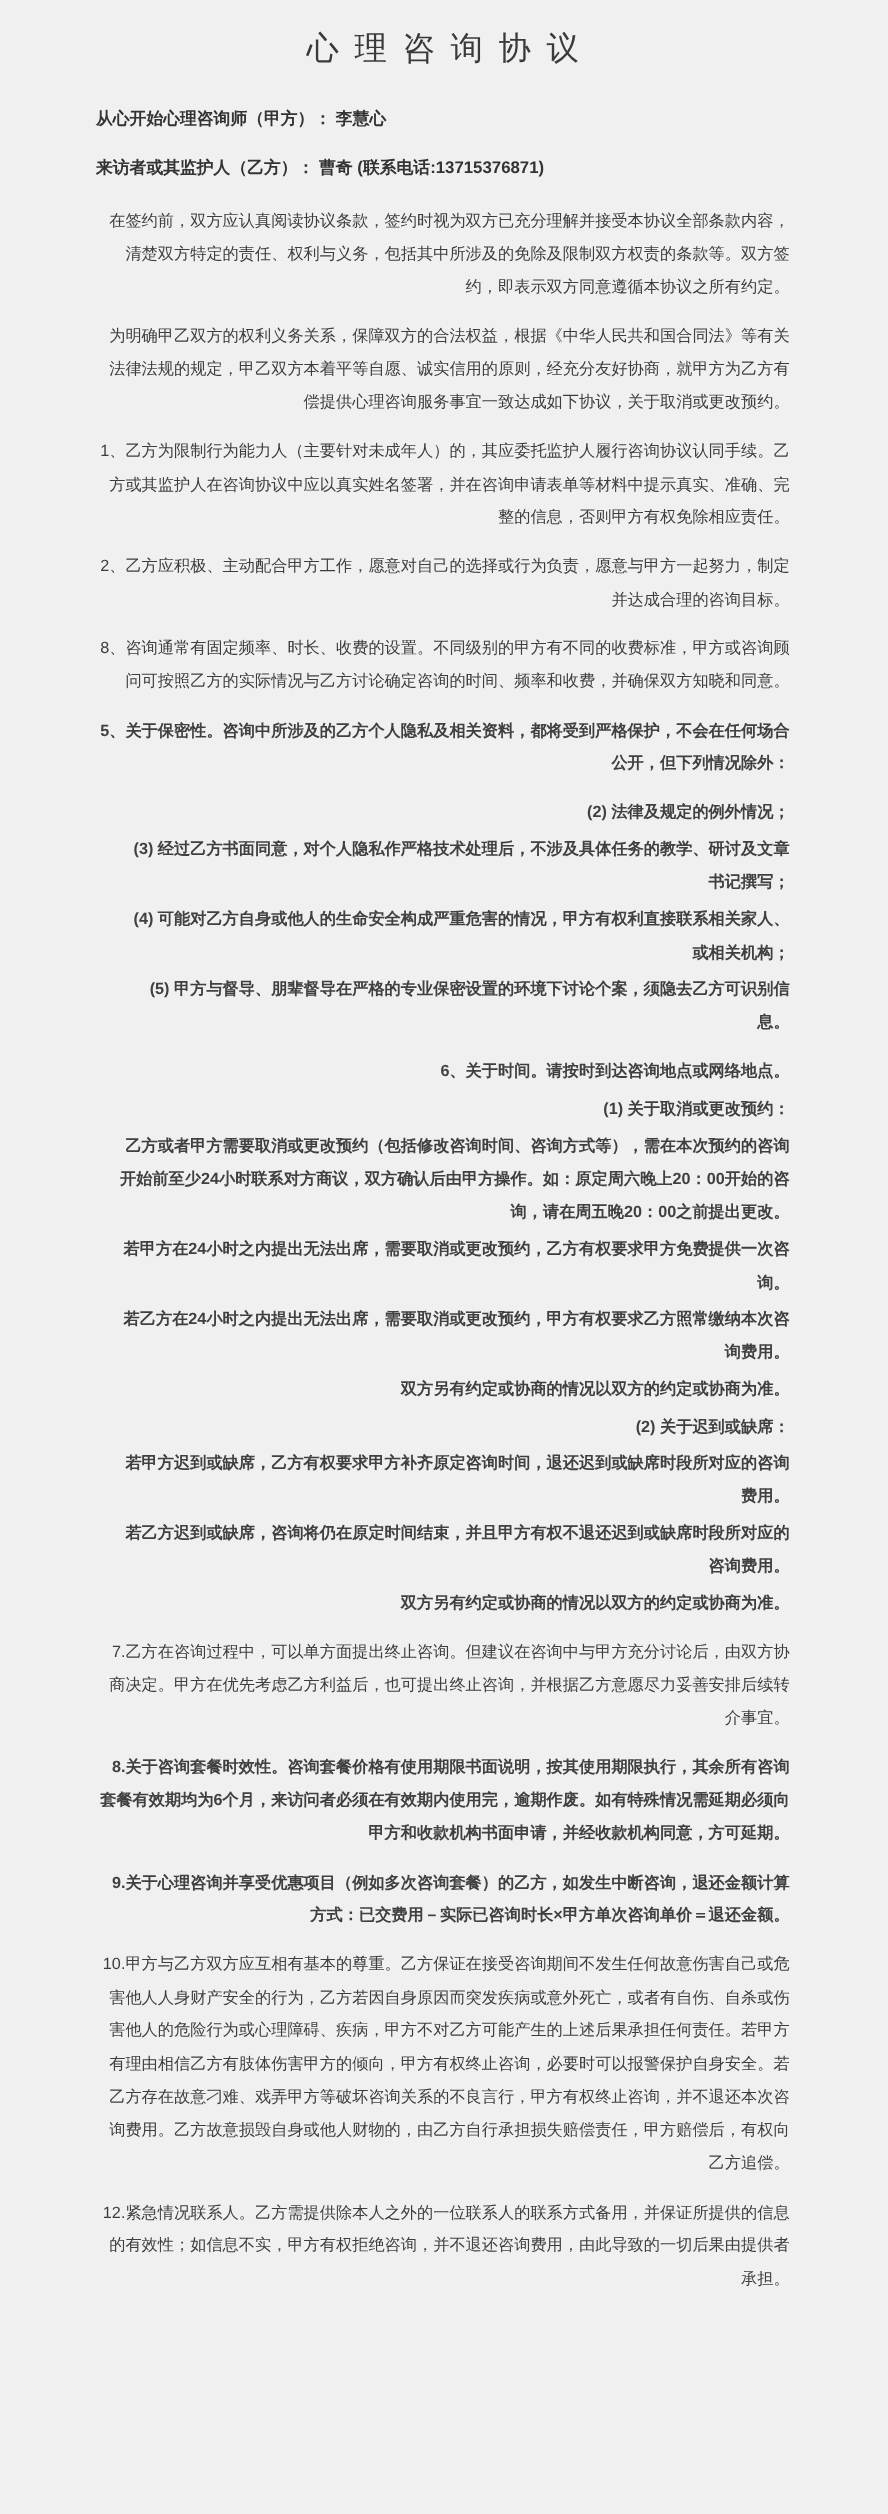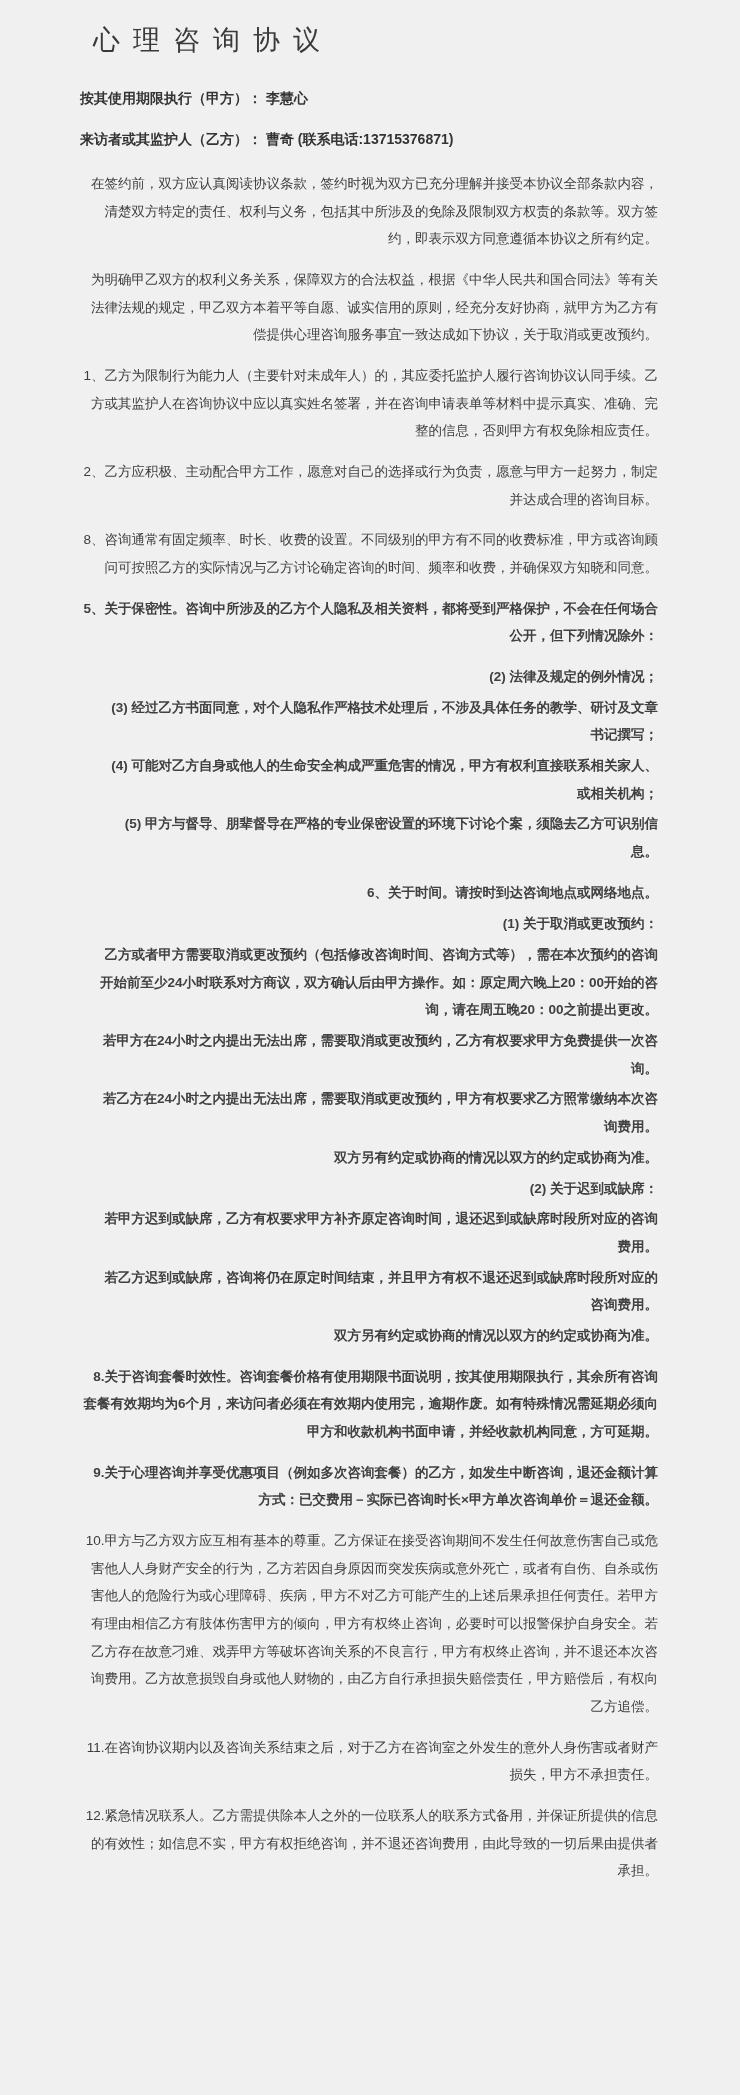--- a/index.html
+++ b/index.html
@@ -11,21 +11,21 @@
   .page {
     width: 740px;
     min-height: 2095px;
     margin: 0 auto;
     box-sizing: border-box;
     padding: 12px 82px 30px 80px;
     background: #f0f0f0;
     color: #3d3d3d;
   }
   .doc-title {
-    text-align: left;
+    text-align: center;
     font-size: 27px;
     font-weight: 500;
     color: #3a3a3a;
     letter-spacing: 13px;
     padding-left: 13px; 
     margin: 10px 0 30px 0;
   }
   .party-line {
     font-size: 14px;
     font-weight: 700;
@@ -51,21 +51,21 @@
     margin: 3px 0;
   }
 </style>
 </head>
 <body>
 
 <div class="page">
 
   <h1 class="doc-title">心理咨询协议</h1>
 
-  <div class="party-line">按其使用期限执行（甲方）： 李慧心</div>
+  <div class="party-line">从心开始心理咨询师（甲方）： 李慧心</div>
   <div class="party-line">来访者或其监护人（乙方）： 曹奇 (联系电话:13715376871)</div>
 
   <p class="para">在签约前，双方应认真阅读协议条款，签约时视为双方已充分理解并接受本协议全部条款内容，清楚双方特定的责任、权利与义务，包括其中所涉及的免除及限制双方权责的条款等。双方签约，即表示双方同意遵循本协议之所有约定。</p>
   <p class="para">为明确甲乙双方的权利义务关系，保障双方的合法权益，根据《中华人民共和国合同法》等有关法律法规的规定，甲乙双方本着平等自愿、诚实信用的原则，经充分友好协商，就甲方为乙方有偿提供心理咨询服务事宜一致达成如下协议，关于取消或更改预约。</p>
 
   <p class="para">1、乙方为限制行为能力人（主要针对未成年人）的，其应委托监护人履行咨询协议认同手续。乙方或其监护人在咨询协议中应以真实姓名签署，并在咨询申请表单等材料中提示真实、准确、完整的信息，否则甲方有权免除相应责任。</p>
   <p class="para">2、乙方应积极、主动配合甲方工作，愿意对自己的选择或行为负责，愿意与甲方一起努力，制定并达成合理的咨询目标。</p>
   <p class="para">8、咨询通常有固定频率、时长、收费的设置。不同级别的甲方有不同的收费标准，甲方或咨询顾问可按照乙方的实际情况与乙方讨论确定咨询的时间、频率和收费，并确保双方知晓和同意。</p>
 
   <p class="para bold">5、关于保密性。咨询中所涉及的乙方个人隐私及相关资料，都将受到严格保护，不会在任何场合公开，但下列情况除外：</p>
@@ -78,19 +78,19 @@
   <p class="para bold indent1 sub">(1) 关于取消或更改预约：</p>
   <p class="para bold indent1 sub">乙方或者甲方需要取消或更改预约（包括修改咨询时间、咨询方式等），需在本次预约的咨询开始前至少24小时联系对方商议，双方确认后由甲方操作。如：原定周六晚上20：00开始的咨询，请在周五晚20：00之前提出更改。</p>
   <p class="para bold indent1 sub">若甲方在24小时之内提出无法出席，需要取消或更改预约，乙方有权要求甲方免费提供一次咨询。</p>
   <p class="para bold indent1 sub">若乙方在24小时之内提出无法出席，需要取消或更改预约，甲方有权要求乙方照常缴纳本次咨询费用。</p>
   <p class="para bold indent1 sub">双方另有约定或协商的情况以双方的约定或协商为准。</p>
   <p class="para bold indent1 sub">(2) 关于迟到或缺席：</p>
   <p class="para bold indent1 sub">若甲方迟到或缺席，乙方有权要求甲方补齐原定咨询时间，退还迟到或缺席时段所对应的咨询费用。</p>
   <p class="para bold indent1 sub">若乙方迟到或缺席，咨询将仍在原定时间结束，并且甲方有权不退还迟到或缺席时段所对应的咨询费用。</p>
   <p class="para bold indent1 sub">双方另有约定或协商的情况以双方的约定或协商为准。</p>
 
+  <p class="para">7.乙方在咨询过程中，可以单方面提出终止咨询。但建议在咨询中与甲方充分讨论后，由双方协商决定。甲方在优先考虑乙方利益后，也可提出终止咨询，并根据乙方意愿尽力妥善安排后续转介事宜。</p>
   <p class="para bold">8.关于咨询套餐时效性。咨询套餐价格有使用期限书面说明，按其使用期限执行，其余所有咨询套餐有效期均为6个月，来访问者必须在有效期内使用完，逾期作废。如有特殊情况需延期必须向甲方和收款机构书面申请，并经收款机构同意，方可延期。</p>
   <p class="para bold">9.关于心理咨询并享受优惠项目（例如多次咨询套餐）的乙方，如发生中断咨询，退还金额计算方式：已交费用－实际已咨询时长×甲方单次咨询单价＝退还金额。</p>
   <p class="para">10.甲方与乙方双方应互相有基本的尊重。乙方保证在接受咨询期间不发生任何故意伤害自己或危害他人人身财产安全的行为，乙方若因自身原因而突发疾病或意外死亡，或者有自伤、自杀或伤害他人的危险行为或心理障碍、疾病，甲方不对乙方可能产生的上述后果承担任何责任。若甲方有理由相信乙方有肢体伤害甲方的倾向，甲方有权终止咨询，必要时可以报警保护自身安全。若乙方存在故意刁难、戏弄甲方等破坏咨询关系的不良言行，甲方有权终止咨询，并不退还本次咨询费用。乙方故意损毁自身或他人财物的，由乙方自行承担损失赔偿责任，甲方赔偿后，有权向乙方追偿。</p>
-  <p class="para">11.在咨询协议期内以及咨询关系结束之后，对于乙方在咨询室之外发生的意外人身伤害或者财产损失，甲方不承担责任。</p>
   <p class="para">12.紧急情况联系人。乙方需提供除本人之外的一位联系人的联系方式备用，并保证所提供的信息的有效性；如信息不实，甲方有权拒绝咨询，并不退还咨询费用，由此导致的一切后果由提供者承担。</p>
 
 </div>
 
 </body></html>

